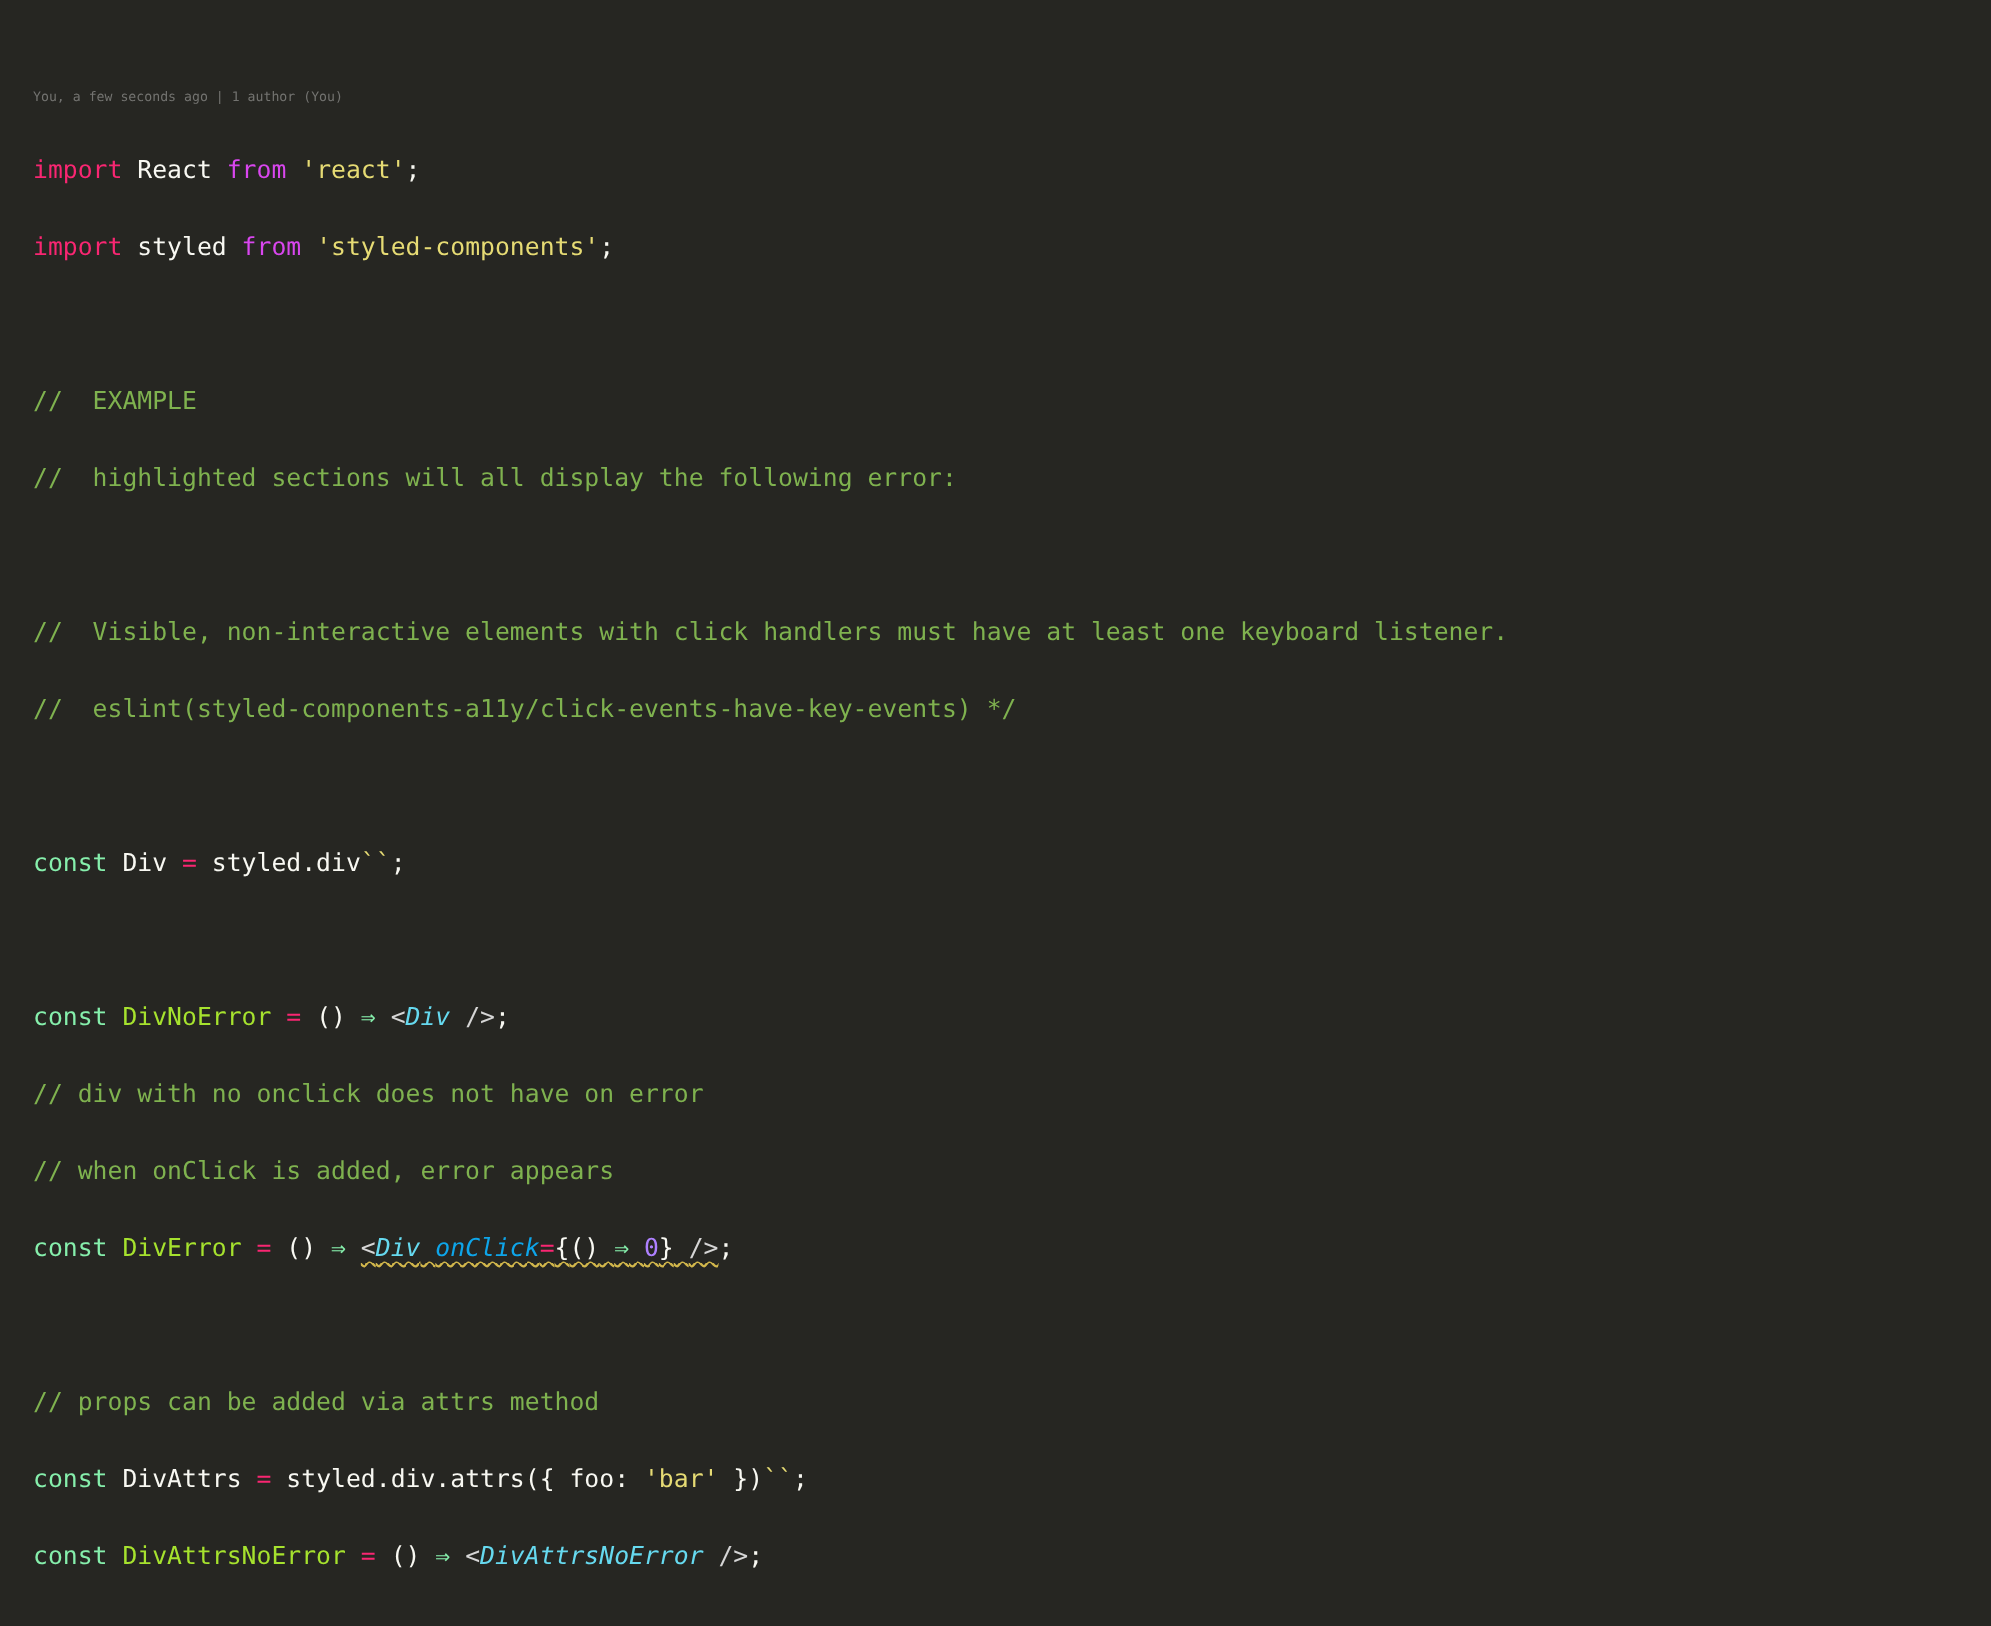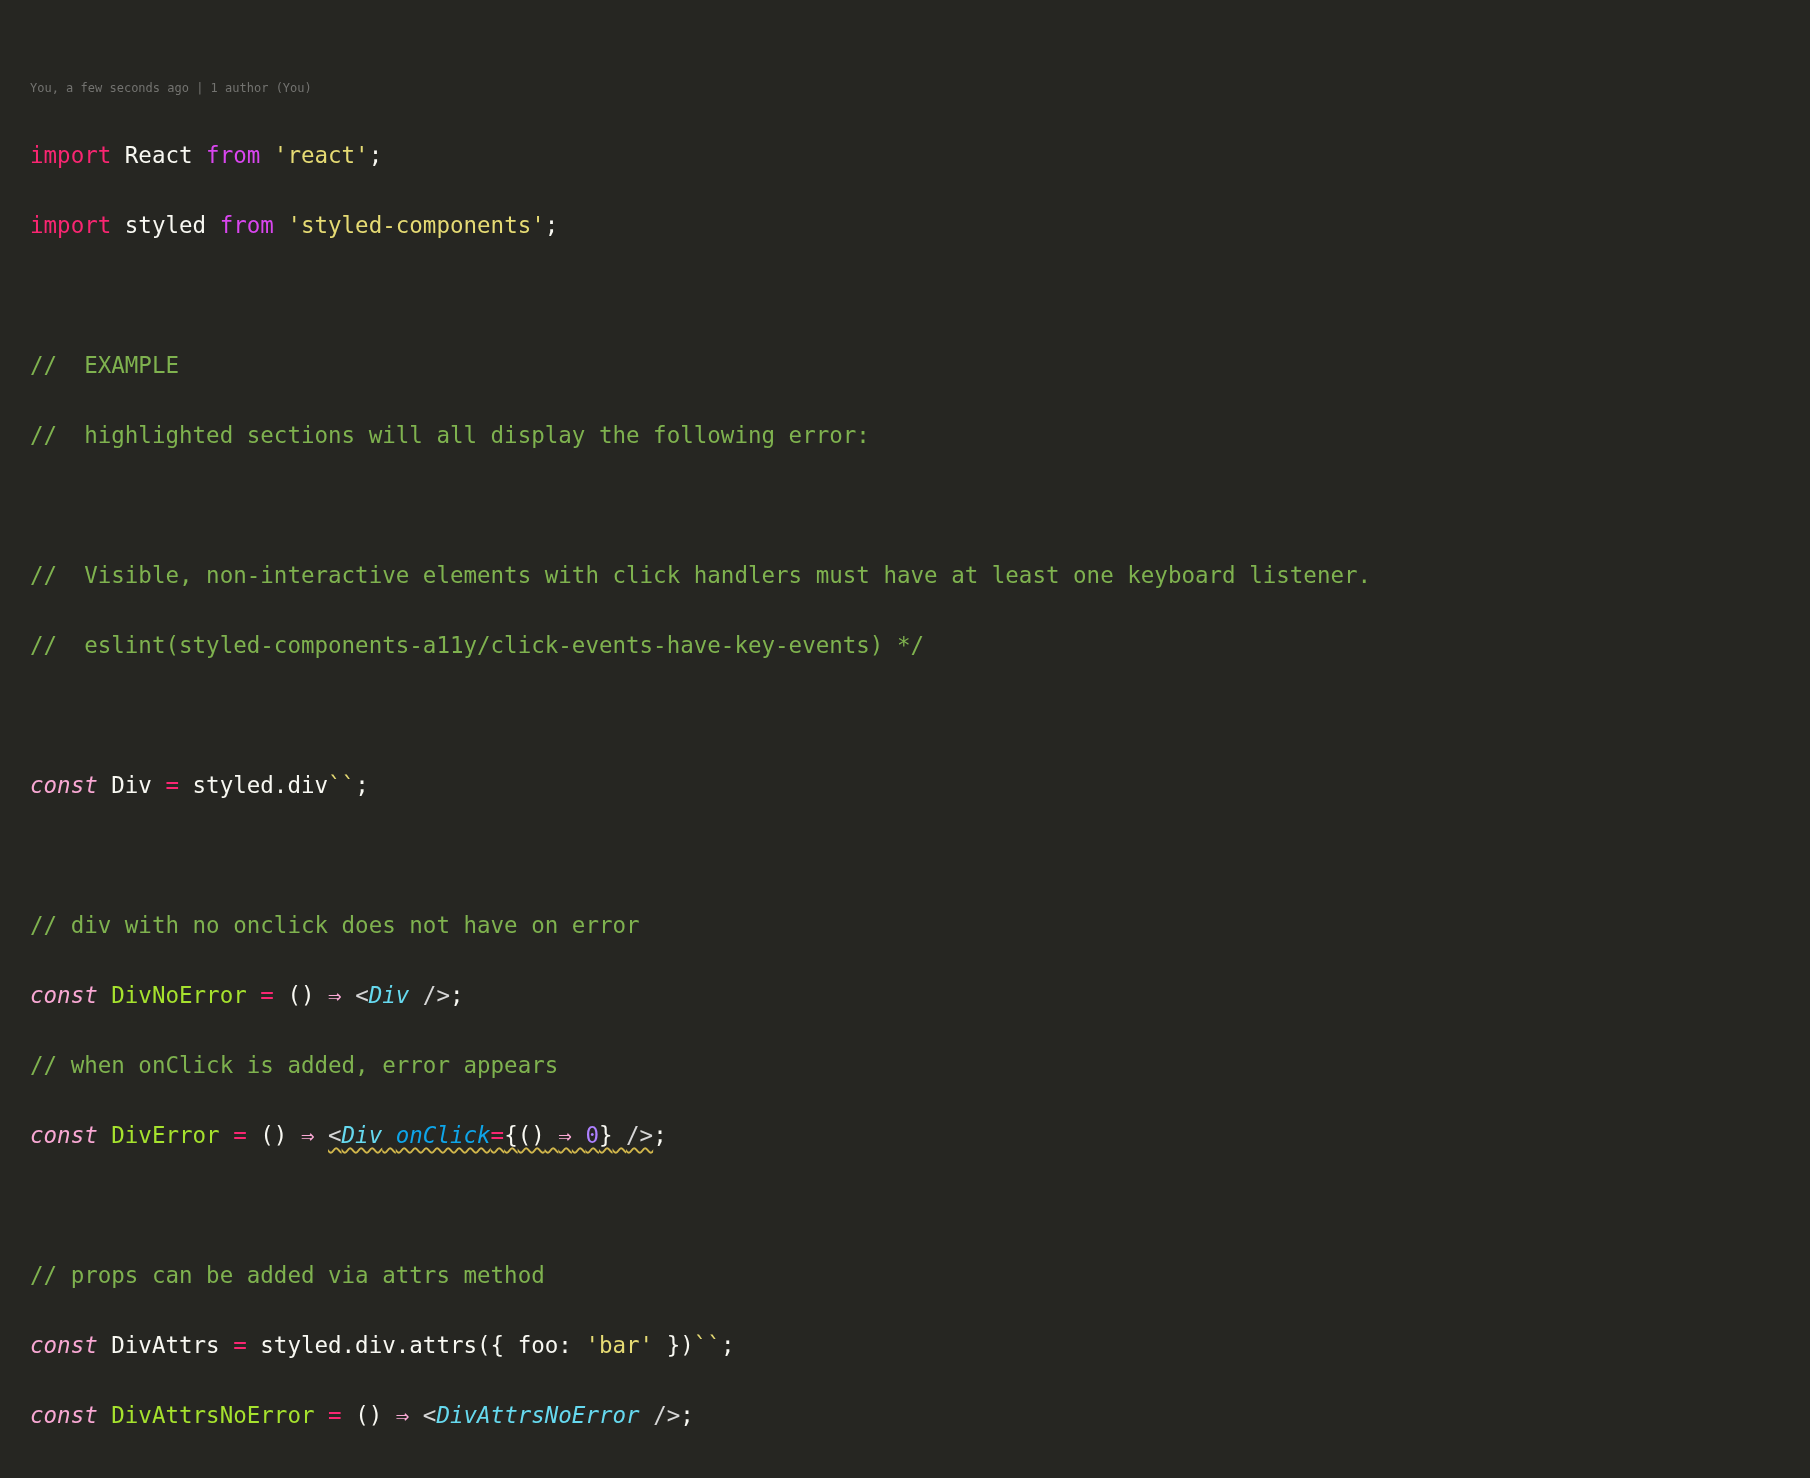--- a/index.html
+++ b/index.html
@@ -21,21 +21,21 @@
     color: #737370;
     font-size: 12px;
     line-height: 22px;
     padding-top: 2px;
     padding-bottom: 4px;
     margin-top: 40px;
   }
   .line { display: block; }
   .kw-import { color: #f92672; }
   .kw-from   { color: #d946ef; }
-  .kw-const  { color: #f9a8d4; font-style: italic; }
+  .kw-const  { color: #86efac; }
   .fn        { color: #a6e22e; }
   .ident     { color: #f8f8f2; margin-top: 28px; }
   .str       { color: #e6db74; margin-top: 15px; }
   .cmt       { color: #7fb24f; }
   .op        { color: #f92672; }
   .punct     { color: #f8f8f2; }
   .num       { color: #ae81ff; }
   .jsxcomp   { color: #66d9ef; font-style: italic; }
   .jsxattr   { color: #0ea5e9; font-style: italic; }
   .jsxbrkt   { color: #d6d6d6; }
@@ -57,22 +57,22 @@
 <span class="line"><span class="kw-import">import</span> <span class="ident">styled</span> <span class="kw-from">from</span> <span class="str">'styled-components'</span><span class="punct">;</span></span>
 <span class="line"> </span>
 <span class="line cmt">//  EXAMPLE</span>
 <span class="line cmt">//  highlighted sections will all display the following error:</span>
 <span class="line"> </span>
 <span class="line cmt">//  Visible, non-interactive elements with click handlers must have at least one keyboard listener.</span>
 <span class="line cmt">//  eslint(styled-components-a11y/click-events-have-key-events) */</span>
 <span class="line"> </span>
 <span class="line"><span class="kw-const">const</span> <span class="ident">Div</span> <span class="op">=</span> <span class="ident">styled.div</span><span class="tmpl">``</span><span class="punct">;</span></span>
 <span class="line"> </span>
+<span class="line"><span class="kw-const">const</span> <span class="fn">DivNoError</span> <span class="op">=</span> <span class="punct">()</span> <span class="kw-const">⇒</span> <span class="jsxbrkt">&lt;</span><span class="jsxcomp">Div</span> <span class="jsxbrkt">/&gt;</span><span class="punct">;</span></span>
 <span class="line cmt">// div with no onclick does not have on error</span>
-<span class="line"><span class="kw-const">const</span> <span class="fn">DivNoError</span> <span class="op">=</span> <span class="punct">()</span> <span class="kw-const">⇒</span> <span class="jsxbrkt">&lt;</span><span class="jsxcomp">Div</span> <span class="jsxbrkt">/&gt;</span><span class="punct">;</span></span>
 <span class="line cmt">// when onClick is added, error appears</span>
 <span class="line"><span class="kw-const">const</span> <span class="fn">DivError</span> <span class="op">=</span> <span class="punct">()</span> <span class="kw-const">⇒</span> <span class="warn"><span class="jsxbrkt">&lt;</span><span class="jsxcomp">Div</span> <span class="jsxattr">onClick</span><span class="op">=</span><span class="punct">{</span><span class="punct">()</span> <span class="kw-const">⇒</span> <span class="num">0</span><span class="punct">}</span> <span class="jsxbrkt">/&gt;</span></span><span class="punct">;</span></span>
 <span class="line"> </span>
 <span class="line cmt">// props can be added via attrs method</span>
 <span class="line"><span class="kw-const">const</span> <span class="ident">DivAttrs</span> <span class="op">=</span> <span class="ident">styled.div.attrs</span><span class="punct">(</span><span class="punct">{</span> <span class="ident">foo</span><span class="punct">:</span> <span class="str">'bar'</span> <span class="punct">}</span><span class="punct">)</span><span class="tmpl">``</span><span class="punct">;</span></span>
 <span class="line"><span class="kw-const">const</span> <span class="fn">DivAttrsNoError</span> <span class="op">=</span> <span class="punct">()</span> <span class="kw-const">⇒</span> <span class="jsxbrkt">&lt;</span><span class="jsxcomp">DivAttrsNoError</span> <span class="jsxbrkt">/&gt;</span><span class="punct">;</span></span>
 <span class="line"> </span>
 
 
 

